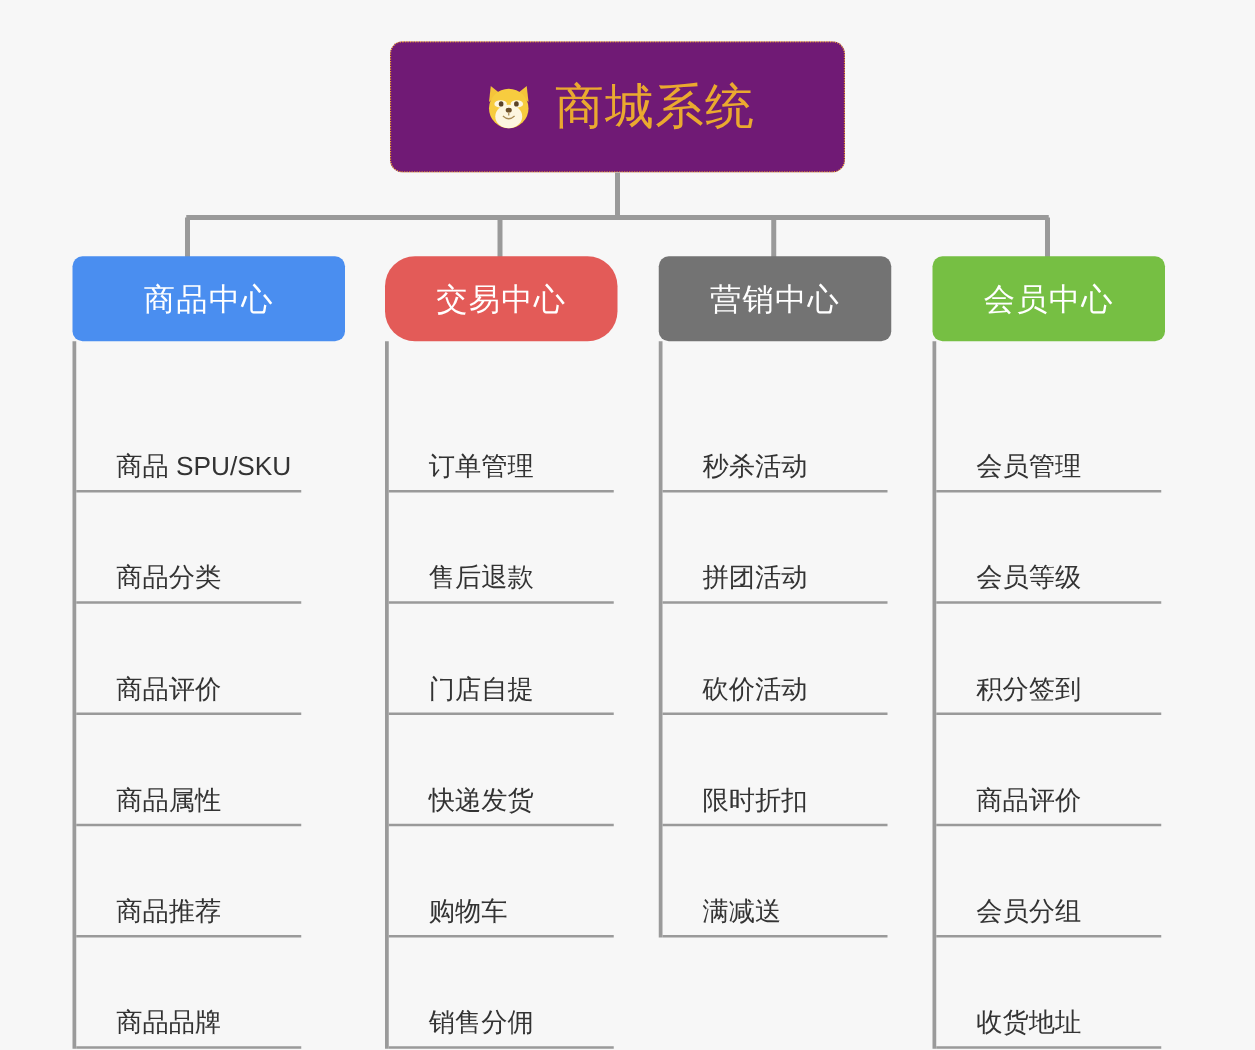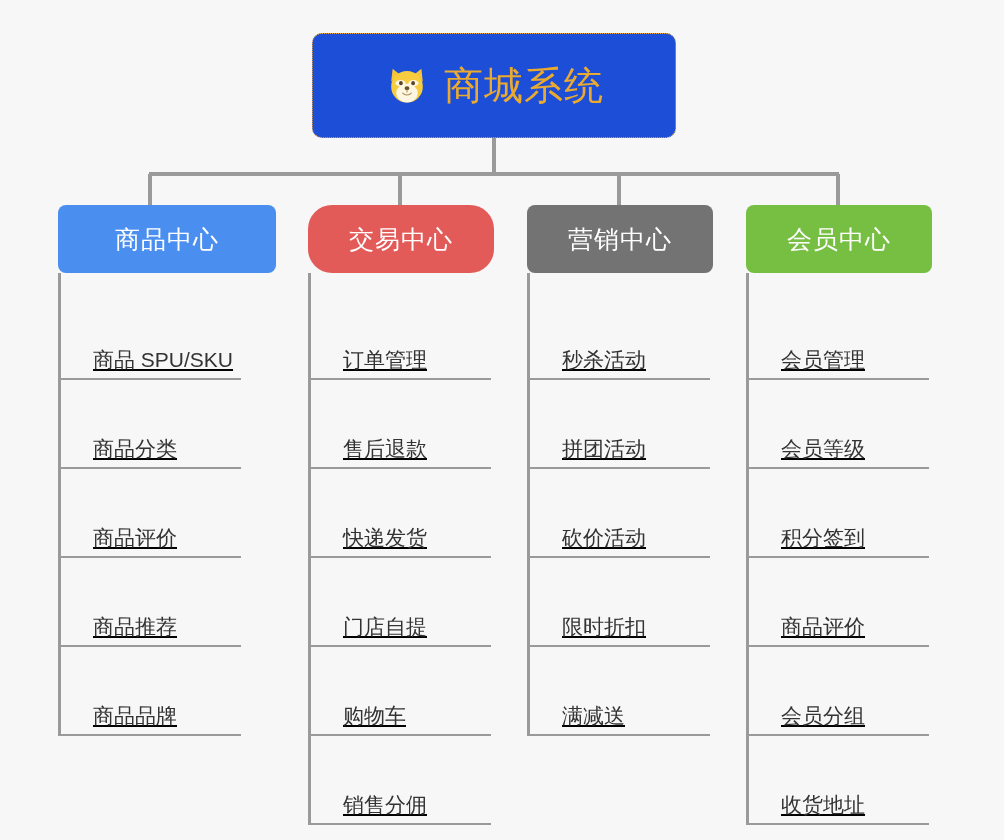--- a/index.html
+++ b/index.html
@@ -22,21 +22,21 @@
     height: 840px;
   }
 
   
   .root-node {
     position: absolute;
     left: 312px;
     top: 33px;
     width: 364px;
     height: 105px;
-    background: #1d4ed8;
+    background: #701a75;
     border: 1px dotted #f0a830;
     border-radius: 10px;
     box-sizing: border-box;
     display: flex;
     align-items: center;
     justify-content: center;
     gap: 14px;
   }
   .root-emoji {
     width: 46px;
@@ -92,25 +92,24 @@
   }
   .cat-0 { background: #4a8ef0; width: 218px; }
   .cat-1 { background: #e35b58; width: 186px; border-radius: 24px; }
   .cat-2 { background: #737373; width: 186px; }
   .cat-3 { background: #76bf43; width: 186px; }
 
   
   .leaf-list {
     position: relative;
     margin-top: 0;
-    padding-top: 18px;
+    padding-top: 32px;
     border-left: 3px solid #9a9a9a;
     width: 183px;
     box-sizing: border-box;
-    text-decoration: underline;
   }
   .leaf {
     position: relative;
     height: 89px;
     box-sizing: border-box;
     display: flex;
     align-items: flex-end;
     border-bottom: 2px solid #9a9a9a;
     padding: 0 0 4px 32px;
   }
@@ -176,44 +175,47 @@
         <div class="leaf">
           <span class="leaf-label">商品 SPU/SKU</span>
         </div>
         <div class="leaf">
           <span class="leaf-label">商品分类</span>
         </div>
         <div class="leaf">
           <span class="leaf-label">商品评价</span>
         </div>
         <div class="leaf">
+          <span class="leaf-label">商品属性</span>
+        </div>
+        <div class="leaf">
           <span class="leaf-label">商品推荐</span>
         </div>
         <div class="leaf">
           <span class="leaf-label">商品品牌</span>
         </div>
       </div>
     </div>
 
     <div class="column col-1">
       <div class="cat-box cat-1">
         <span>交易中心</span>
       </div>
       <div class="leaf-list">
         <div class="leaf">
           <span class="leaf-label">订单管理</span>
         </div>
         <div class="leaf">
           <span class="leaf-label">售后退款</span>
         </div>
         <div class="leaf">
+          <span class="leaf-label">门店自提</span>
+        </div>
+        <div class="leaf">
           <span class="leaf-label">快递发货</span>
-        </div>
-        <div class="leaf">
-          <span class="leaf-label">门店自提</span>
         </div>
         <div class="leaf short">
           <span class="leaf-label">购物车</span>
         </div>
         <div class="leaf">
           <span class="leaf-label">销售分佣</span>
         </div>
       </div>
     </div>
 

